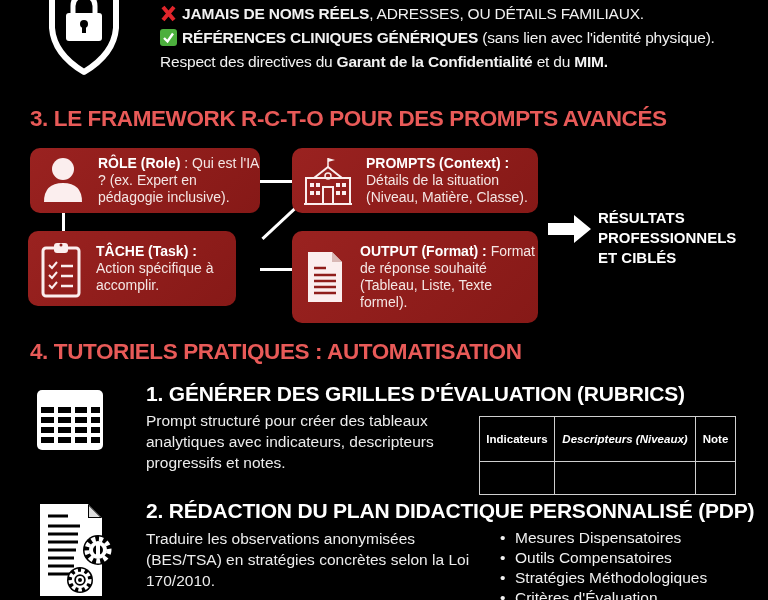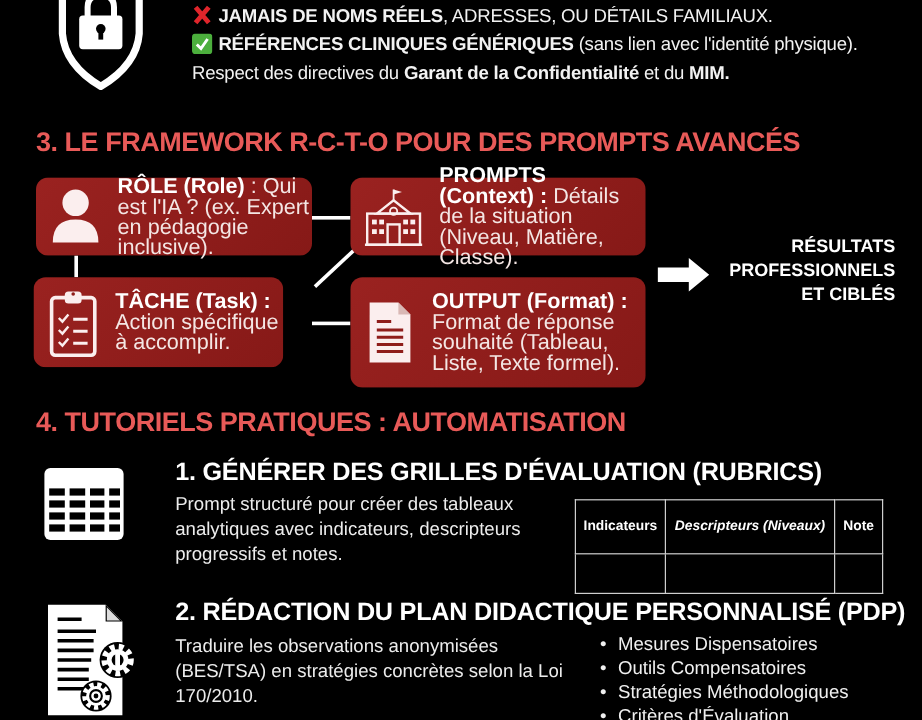--- a/index.html
+++ b/index.html
@@ -16,30 +16,30 @@
 
   
   .section-title { left: 30px; color: #e85a58; font-weight: 700; font-size: 22.5px; letter-spacing: -0.4px; white-space: nowrap; }
   .s3 { top: 106px; }
   .s4 { top: 339px; }
 
   
   .card { position: absolute; background: #8f1d1a; border-radius: 10px; display: flex; align-items: center; padding-left: 12px;
           background-image: linear-gradient(135deg, #9a2220 0%, #861917 100%); }
   .card .ico { width: 42px; height: 50px; flex: 0 0 42px; margin-right: 14px; }
-  .card .txt { font-size: 18px; line-height: 17px; color: #f4e6e4; }
+  .card .txt { font-size: 14px; line-height: 17px; color: #f4e6e4; }
   .card .txt b { font-weight: 700; color: #fff; }
   .c-role { left: 30px; top: 148px; width: 230px; height: 65px; }
   .c-tache { left: 28px; top: 231px; width: 208px; height: 75px; }
   .c-ctx { left: 292px; top: 148px; width: 246px; height: 65px; }
   .c-out { left: 292px; top: 231px; width: 246px; height: 92px; }
 
   .connector { position: absolute; background: #fff; }
   .result-arrow { left: 548px; top: 214px; width: 44px; height: 30px; }
-  .result-text { left: 598px; top: 196px; width: 148px; text-align: right; font-weight: 700; font-size: 15px; line-height: 20px; color: #fff; }
+  .result-text { left: 598px; top: 208px; width: 148px; text-align: left; font-weight: 700; font-size: 15px; line-height: 20px; color: #fff; }
 
   
   .t-title { font-weight: 700; font-size: 21px; color: #fff; white-space: nowrap; letter-spacing: -0.2px; }
   .t-desc { font-size: 15.5px; line-height: 21px; color: #ececec; }
   .t1-title { left: 146px; top: 382px; }
   .t1-desc { left: 146px; top: 410px; width: 330px; }
   .t2-title { left: 146px; top: 499px; }
   .t2-desc { left: 146px; top: 528px; width: 340px; }
 
   .grid-icon { left: 36px; top: 389px; width: 68px; height: 62px; }

